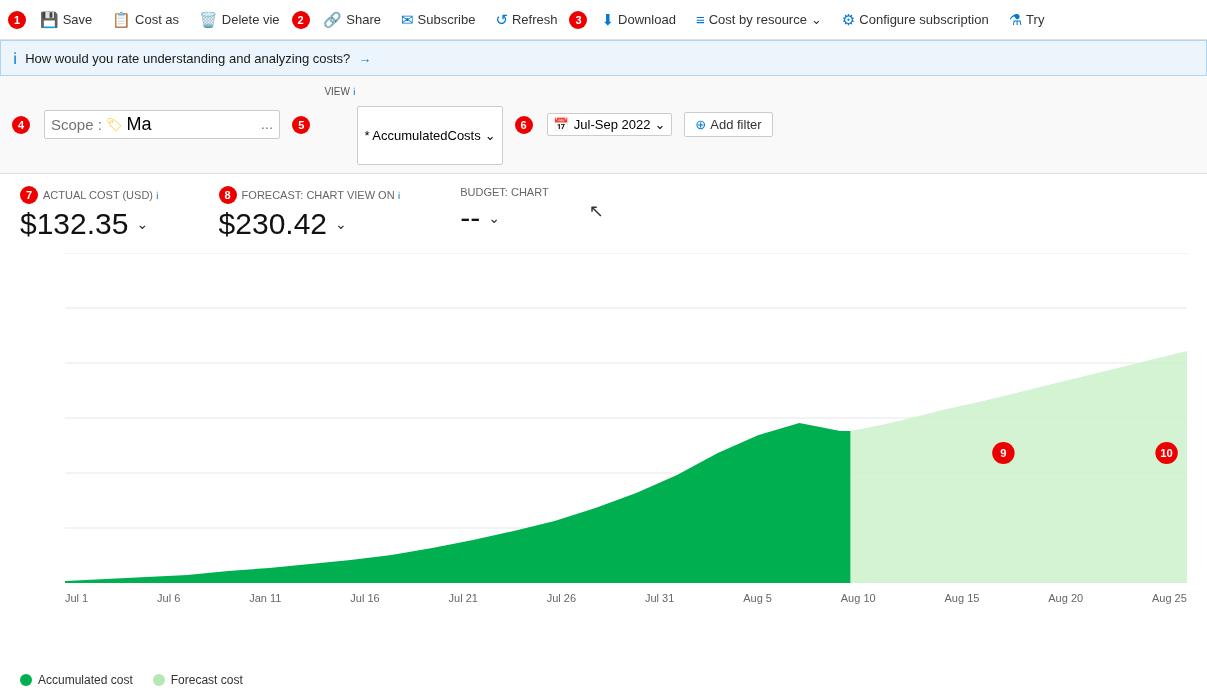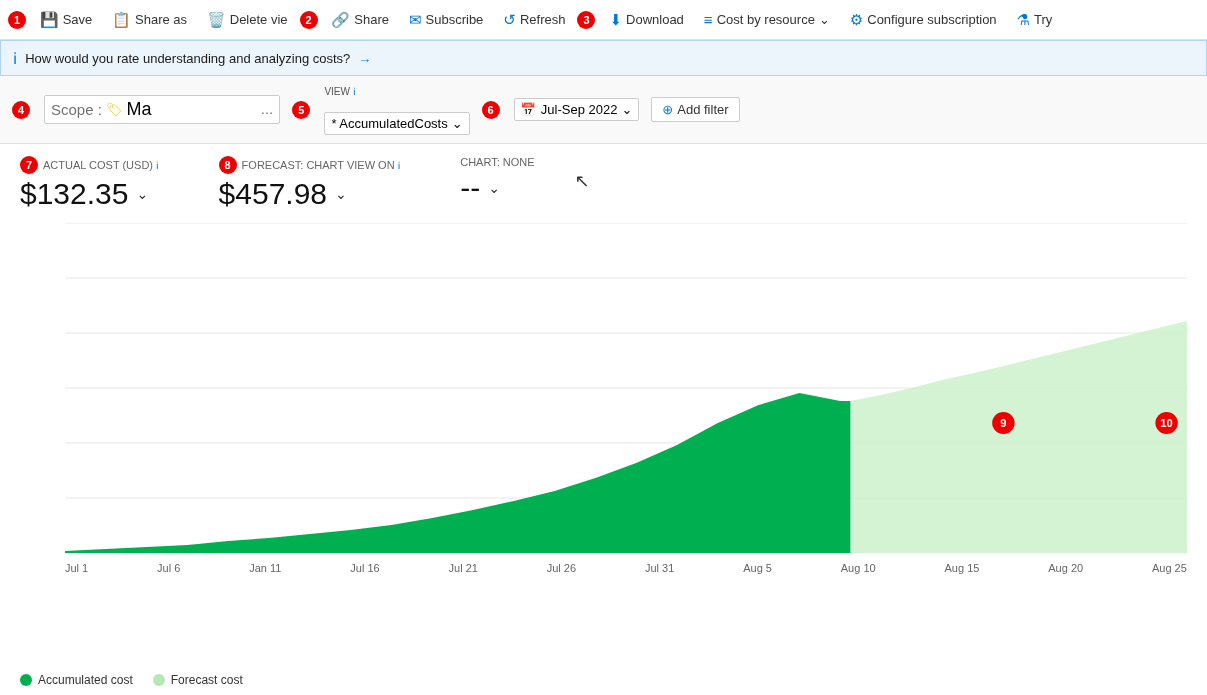--- a/index.html
+++ b/index.html
@@ -80,33 +80,34 @@
     .scope-selector input {
       border: none;
       outline: none;
       font-size: 13px;
       width: 160px;
       background: transparent;
     }
     .view-selector {
       display: flex;
       flex-direction: column;
-      gap: 14px;
+      gap: 8px;
     }
     .view-label { font-size: 10px; color: #555; display: flex; align-items: center; gap: 3px; }
     .view-dropdown {
       display: flex;
       align-items: flex-start;
       border: 1px solid #ccc;
       border-radius: 2px;
-      padding: 3px 6px;
+      padding: 21px 6px;
       background: #fff;
       cursor: pointer;
       gap: 4px;
       font-size: 13px;
+      margin-left: 33px;
     }
     .date-selector {
       display: flex;
       align-items: center;
       border: 1px solid #ccc;
       border-radius: 2px;
       padding: 3px 6px;
       background: #fff;
       cursor: pointer;
       gap: 4px;
@@ -216,21 +217,21 @@
 <body>
 
 <div class="toolbar">
   <span class="badge badge-red">1</span>
   <button class="toolbar-btn">
     <span class="icon">💾</span>
     <span>Save</span>
   </button>
   <button class="toolbar-btn">
     <span class="icon">📋</span>
-    <span>Share as</span>
+    <span>Cost as</span>
   </button>
   <button class="toolbar-btn">
     <span class="icon">🗑️</span>
     <span>Delete vie</span>
   </button>
   <span class="badge badge-red">2</span>
   <button class="toolbar-btn">
     <span class="icon">🔗</span>
     <span>Share</span>
   </button>
@@ -313,27 +314,27 @@
         <span class="chevron">⌄</span>
       </div>
     </div>
     <div class="metric-item">
       <div class="metric-label">
         <span class="badge badge-red">8</span>
         <span>FORECAST: CHART VIEW ON</span>
         <span style="color:#0078d4;font-size:10px;">ℹ</span>
       </div>
       <div class="metric-value">
-        <span>$457.98</span>
+        <span>$230.42</span>
         <span class="chevron">⌄</span>
       </div>
     </div>
     <div class="metric-item">
       <div class="metric-label">
-        <span>CHART: NONE</span>
+        <span>BUDGET: CHART</span>
       </div>
       <div class="metric-value">
         <span>--</span>
         <span class="chevron">⌄</span>
       </div>
     </div>
     <div style="display:flex;align-items:center;margin-left:-20px;margin-top:14px;">
       <span style="font-size:18px;color:#333;">↖</span>
     </div>
   </div>

